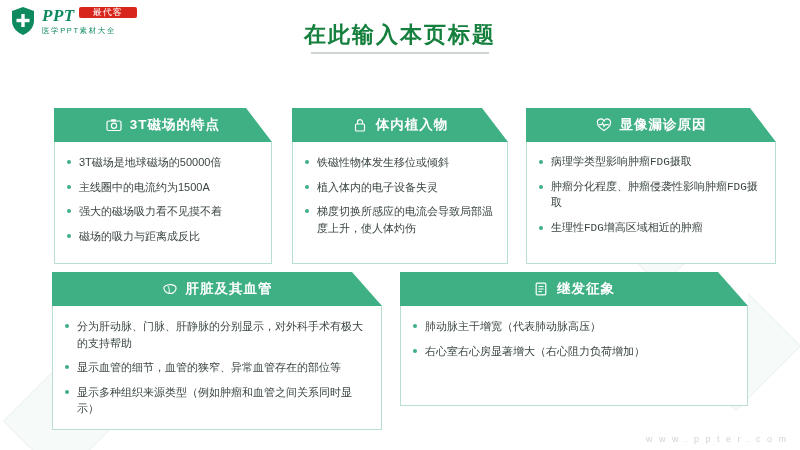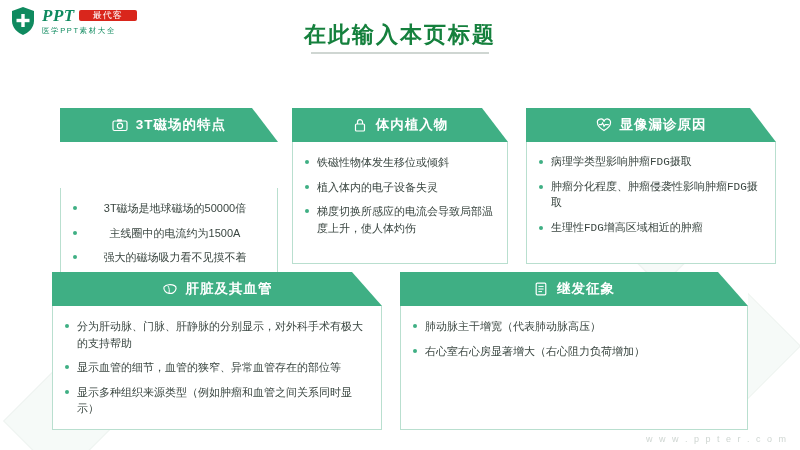--- a/index.html
+++ b/index.html
@@ -30,21 +30,21 @@
     position: relative;
   }
   #brand .shield svg { display: block; }
   #brand .wordmark {
     display: flex;
     flex-direction: column;
     line-height: 1;
   }
   #brand .wm-top {
     display: flex;
-    align-items: center;
+    align-items: flex-start;
     gap: 4px;
   }
   #brand .ppt {
     font-family: "Liberation Serif", serif;
     font-weight: bold;
     font-style: italic;
     font-size: 17px;
     color: #0f8a5f;
     letter-spacing: 0.5px;
   }
@@ -158,30 +158,30 @@
     position: absolute;
     left: 2px;
     top: 6px;
     width: 4px;
     height: 4px;
     border-radius: 50%;
     background: #3faf84;
   }
 
   
-  #card-1 { left: 60px;  top: 108px; width: 218px; text-align: center; }
-  #card-1 .card-body { height: 122px; margin-top: 46px; }
+  #card-1 { left: 54px;  top: 108px; width: 218px; }
+  #card-1 .card-body { height: 122px; }
   #card-2 { left: 292px; top: 108px; width: 216px; }
   #card-2 .card-body { height: 122px; }
   #card-3 { left: 526px; top: 108px; width: 250px; }
   #card-3 .card-body { height: 122px; font-family: Liberation Mono, monospace; }
   #card-4 { left: 52px;  top: 272px; width: 330px; }
   #card-4 .card-body { height: 124px; }
   #card-5 { left: 400px; top: 272px; width: 348px; }
-  #card-5 .card-body { height: 124px; }
+  #card-5 .card-body { height: 100px; }
 
   #card-4 .card-head .notch,
   #card-5 .card-head .notch {
     border-left-width: 30px;
   }
 
   
   #footer {
     position: absolute;
     right: 12px;

